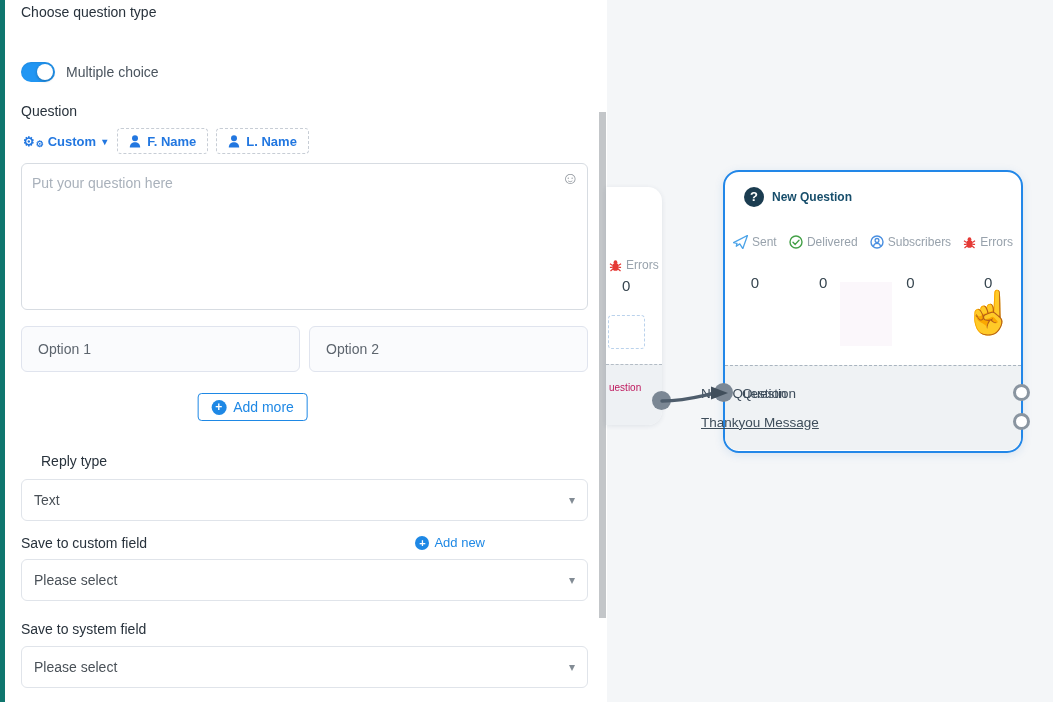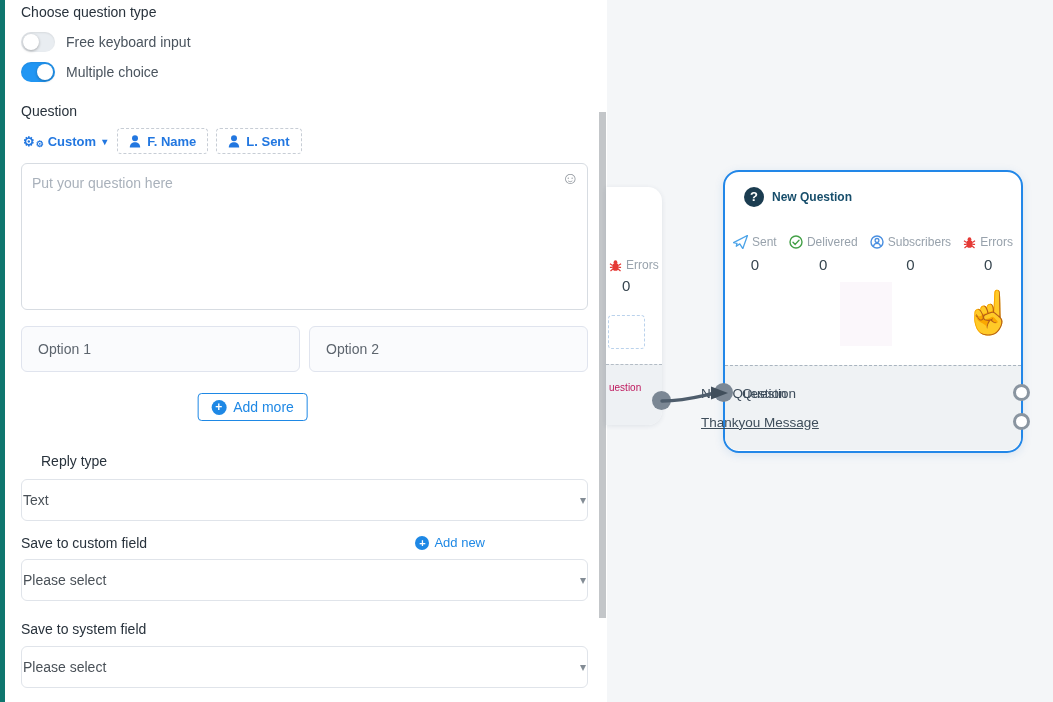--- a/index.html
+++ b/index.html
@@ -46,21 +46,21 @@
     color:#5d656e; padding:0 16px; outline:none; }
 
   .add-more { position:absolute; left:50%; transform:translateX(-50%); top:393px;
     display:flex; align-items:center; gap:7px; background:#fff; border:1px solid #1e88e5;
     border-radius:4px; color:#1e88e5; font-size:14px; padding:5px 13px; cursor:pointer; }
   .plus-circle { width:15px; height:15px; border-radius:50%; background:#1e88e5;
     color:#fff; font-size:12px; line-height:15px; text-align:center; font-weight:bold; }
 
   .select { position:absolute; left:16px; width:567px; height:42px; background:#fff;
     border:1px solid #e0e4ea; border-radius:6px; display:flex; align-items:center;
-    padding:0 1px; cursor:pointer; }
+    padding:0 12px; cursor:pointer; }
   .select .value { font-size:14px; color:#4a5158; flex:1; }
   .select .sel-caret { font-size:12px; color:#838c95; }
 
   .addnew { position:absolute; display:flex; align-items:center; gap:5px;
     color:#1e88e5; font-size:13px; cursor:pointer; }
   .addnew .plus-circle { width:14px; height:14px; line-height:14px; font-size:11px; }
 
   
   .scroll-track { position:absolute; left:598px; top:0; width:9px; height:702px; background:#fff; }
   .scroll-thumb { position:absolute; left:1px; top:112px; width:7px; height:506px; background:#c3c6c9; }
@@ -85,21 +85,21 @@
   
   .node { position:absolute; left:116px; top:170px; width:300px; height:283px; background:#fff;
     border:2.5px solid #2287e8; border-radius:16px; box-shadow:0 2px 10px rgba(33,110,190,.13);
     z-index:3; cursor:grab; }
   .node-head { position:absolute; left:19px; top:15px; display:flex; align-items:center; gap:8px; }
   .qbadge { width:20px; height:20px; border-radius:50%; background:#1b3c50; color:#fff;
     font-size:13px; font-weight:bold; text-align:center; line-height:20px; }
   .node-title { font-size:12px; font-weight:bold; color:#174e6b; }
   .stats { position:absolute; left:0; top:63px; width:100%; display:flex;
     justify-content:space-between; padding:0 8px; }
-  .stat { display:flex; flex-direction:column; align-items:center; }
+  .stat { display:flex; flex-direction:column; align-items:center;gap:18px; }
   .stat .lab { display:flex; align-items:center; gap:4px; font-size:12px; color:#98a2ac;
     white-space:nowrap; }
   .stat .num { margin-top:7px; font-size:15px; color:#36454f; }
   .hover-sq { position:absolute; left:115px; top:110px; width:52px; height:64px; background:#fbf7fb; }
   .node-foot { position:absolute; left:0; top:192.5px; width:100%; height:85px;
     background:#eff2f4; border-top:1.5px dashed #a9b4bf; border-radius:0 0 13px 13px; }
   .port-row { position:absolute; width:100%; font-size:13.5px; color:#3e4d5b; }
   .in-label { position:absolute; left:17px; top:20px; }
   .out-label-1 { position:absolute; right:24px; top:20px; }
   .out-label-2 { position:absolute; right:24px; top:49px;text-decoration:underline; }
@@ -118,26 +118,20 @@
 
   svg.ic { display:block; }
 </style>
 </head>
 <body>
 
 <div class="panel">
 
   <div class="abs field-label" style="left:16px; top:4px;">Choose question type</div>
 
-  <div class="abs toggle-row" style="left:16px; top:32px;">
-    <div class="toggle off">
-        <div class="knob"></div>
-      </div>
-    <span class="toggle-label">Free keyboard input</span>
-  </div>
 
   <div class="abs toggle-row" style="left:16px; top:62px;">
     <div class="toggle on">
         <div class="knob"></div>
       </div>
     <span class="toggle-label">Multiple choice</span>
   </div>
 
   <div class="abs field-label" style="left:16px; top:103px;">Question</div>
 
@@ -153,21 +147,21 @@
         <circle cx="6" cy="3.2" r="3" fill="#2277e0"></circle>
         <path d="M0.8 12.5 C0.8 8.8 3.2 7.2 6 7.2 C8.8 7.2 11.2 8.8 11.2 12.5 Z" fill="#2277e0"></path>
       </svg>
       <span>F. Name</span>
     </div>
     <div class="name-chip">
       <svg class="ic" width="12" height="13" viewBox="0 0 12 13">
         <circle cx="6" cy="3.2" r="3" fill="#2277e0"></circle>
         <path d="M0.8 12.5 C0.8 8.8 3.2 7.2 6 7.2 C8.8 7.2 11.2 8.8 11.2 12.5 Z" fill="#2277e0"></path>
       </svg>
-      <span>L. Sent</span>
+      <span>L. Name</span>
     </div>
   </div>
 
   <div class="qbox">
     <textarea placeholder="Put your question here" style=""></textarea>
     <span class="smiley">☺</span>
   </div>
 
   <div class="options">
     <input class="opt-input" value="Option 1" style="">

